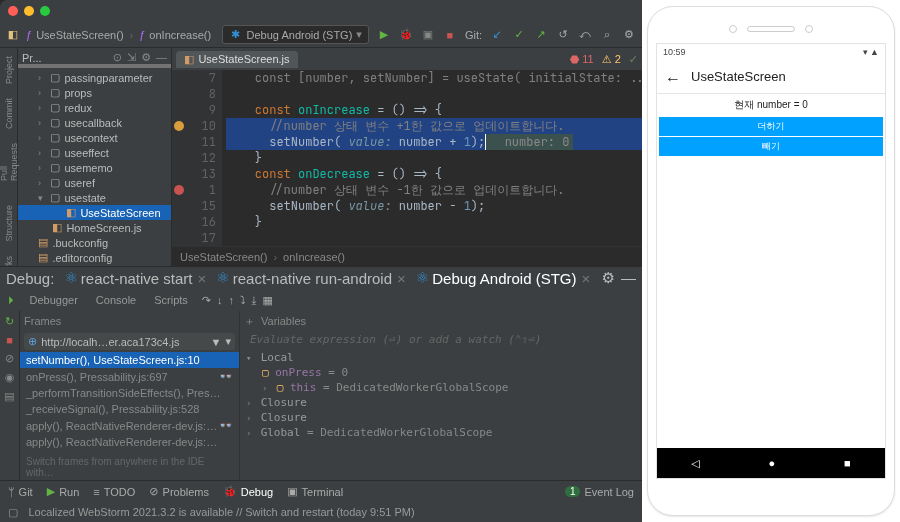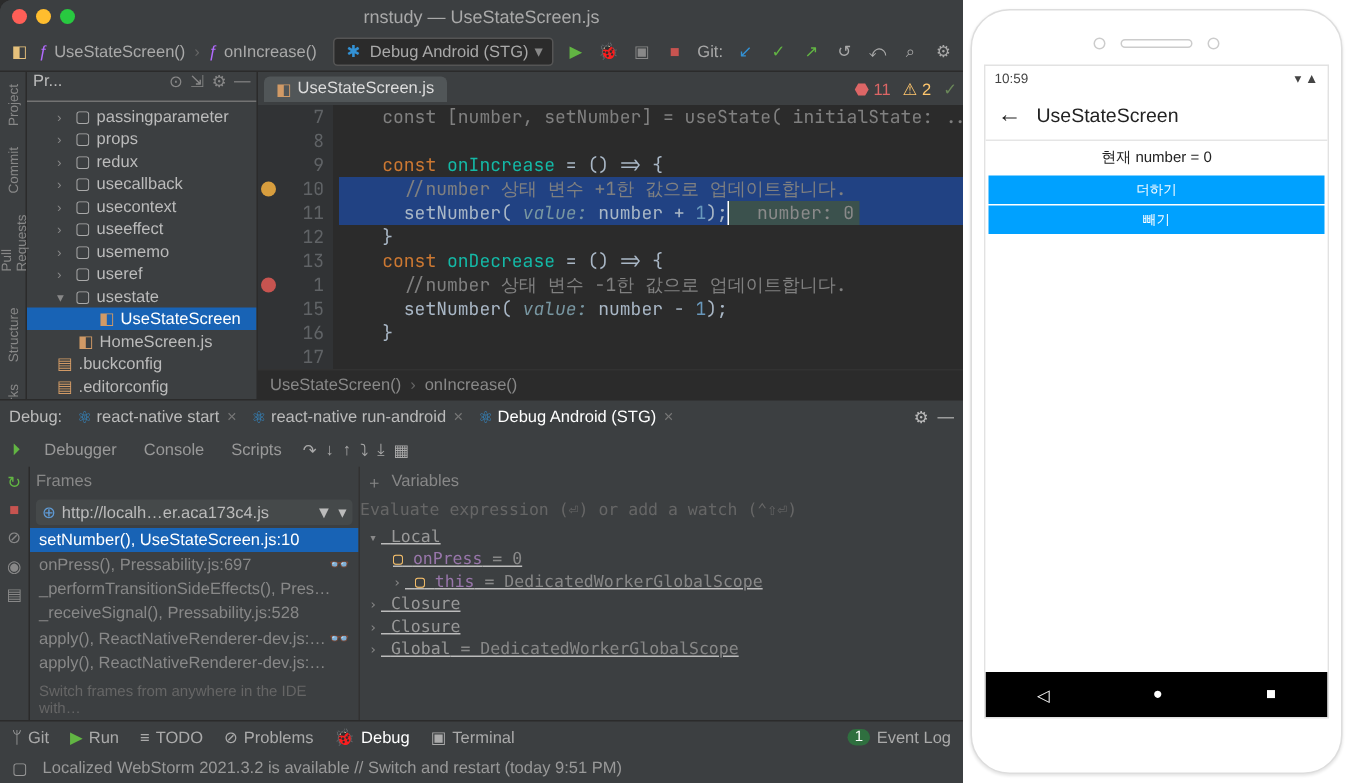--- a/index.html
+++ b/index.html
@@ -93,24 +93,24 @@
   .projectpanel {
     width: 154px;
     background: #3c3f41;
     border-right: 1px solid #2b2b2b;
     overflow: hidden;
     font-size: 11px;
   }
   .projectpanel .phead {
     height: 20px;
     display: flex;
-    align-items: flex-start;
+    align-items: flex-end;
     padding: 0 4px;
     gap:4px;
-    border-bottom:1px solid #737373;
+    border-bottom:4px solid #737373;
   }
   .tree { padding: 2px 0; }
   .tree .row { display: flex; align-items: center; gap: 4px; padding: 1px 4px 1px 8px; color:#bbbbbb; white-space: nowrap;}
   .tree .indent1 { padding-left: 20px; }
   .tree .indent2 { padding-left: 34px; }
   .tree .indent3 { padding-left: 48px; }
   .tree .selected { background: #1863b5; color: #fff; }
   .chev { color: #888; font-size:9px; width:8px; display:inline-block;}
   .folder { color: #aaa; }
   .fileicon { color: #d19a66; }
@@ -149,21 +149,21 @@
   .edcrumbs { height:20px; border-top:1px solid #323232; padding:0 8px; display:flex; align-items:center; gap:6px; font-size:11px; color:#888;}
 
   
   .debugpanel {
     height: 214px;
     background:#3c3f41;
     display:flex;
     flex-direction:column;
     border-top:1px solid #2b2b2b;
   }
-  .debugtabs { height:22px; display:flex; align-items:center; padding:0 6px; gap:10px; font-size:11px;}
+  .debugtabs { height:22px; display:flex; align-items:center; padding:0 6px; gap:10px; font-size:15px;}
   .rtab { display:flex; align-items:center; gap:3px; color:#bbb;}
   .rtab .x { color:#777; margin-left:2px;}
   .rtab.active { color:#fff; }
   .subtabs { height:22px; display:flex; align-items:center; padding: 0 2px; gap:2px;}
   .subtab { padding:2px 8px; color:#999; }
   .subtab:first-child { border-bottom:2px solid #3391d4; color:#fff;}
   .stepbar { display:flex; align-items:center; gap:6px; padding:0 4px;}
   .stepicon { color:#a9a9a9; }
 
   .debugbody { flex:1; display:flex; overflow:hidden;}
@@ -171,23 +171,23 @@
   .frames { width:220px; border-right:1px solid #323232; display:flex; flex-direction:column;}
   .frames .fhead { height:20px; display:flex; align-items:center; padding:0 4px; font-size:11px; color:#888;}
   .frames .combo {margin:2px 4px; background:#45494a; border-radius:3px; padding:2px 4px; display:flex; align-items:center; gap:4px; color:#bbb;}
   .frames .flist { flex:1; overflow:hidden;}
   .frow { padding:2px 6px; font-size:11px; color:#888; display:flex; align-items:center; white-space:nowrap; overflow:hidden; text-overflow:ellipsis;}
   .frow.active { background:#1863b5; color:#fff;}
   .fhint { font-size:10px; color:#666; padding:2px 6px;}
   .glasses { margin-left:auto; color:#777;}
   .vars { flex:1; display:flex; flex-direction:column;}
   .vars .vhead { height:20px; display:flex; align-items:center; padding:0 4px; font-size:11px; color:#888;}
-  .expr { margin:2px 0; color:#666; font-size:11px; font-family:Menlo,monospace;}
+  .expr { margin:2px 10px; color:#666; font-style:italic; font-size:11px; font-family:Menlo,monospace;}
   .vtree { padding:2px 6px; font-family:Menlo,monospace; font-size:11px;}
-  .vtree .vr { padding:1px 0;text-decoration:underline;}
+  .vtree .vr { padding:1px 0;}
   .scope { color:#999; }
   .varname { color:#9876aa; }
   .vartype { color:#888; }
   .stack { color:#ffc66d; }
 
   .bottomtabs { height:22px; display:flex; align-items:center; padding:0 8px; gap:14px; background:#3c3f41; border-top:1px solid #2b2b2b; font-size:11px; color:#aaa;}
   .bottomtabs .t { display:flex; align-items:center; gap:4px;}
   .eventlog { margin-left:auto; display:flex; align-items:center; gap:4px;}
   .greencnt { background:#2f6f3f; color:#fff; border-radius:7px; padding:0 5px; font-size:10px;}
   .statusline { height:20px; display:flex; align-items:center; padding:0 8px; gap:10px; background:#3c3f41; font-size:11px; color:#999;}
@@ -230,21 +230,20 @@
 <body>
 
 <div class="ide">
 
   <div class="titlebar">
     <div class="trafficlights">
       <div class="tl red"></div>
       <div class="tl yellow"></div>
       <div class="tl green"></div>
     </div>
-    <div class="titlecenter">rnstudy — UseStateScreen.js</div>
   </div>
 
   <div class="toolbar">
     <span class="ri icon-js">◧</span>
     <span class="crumb">
       <span class="icon-fn">ƒ</span>
       <span>UseStateScreen()</span>
     </span>
     <span class="sep">›</span>
     <span class="crumb">

